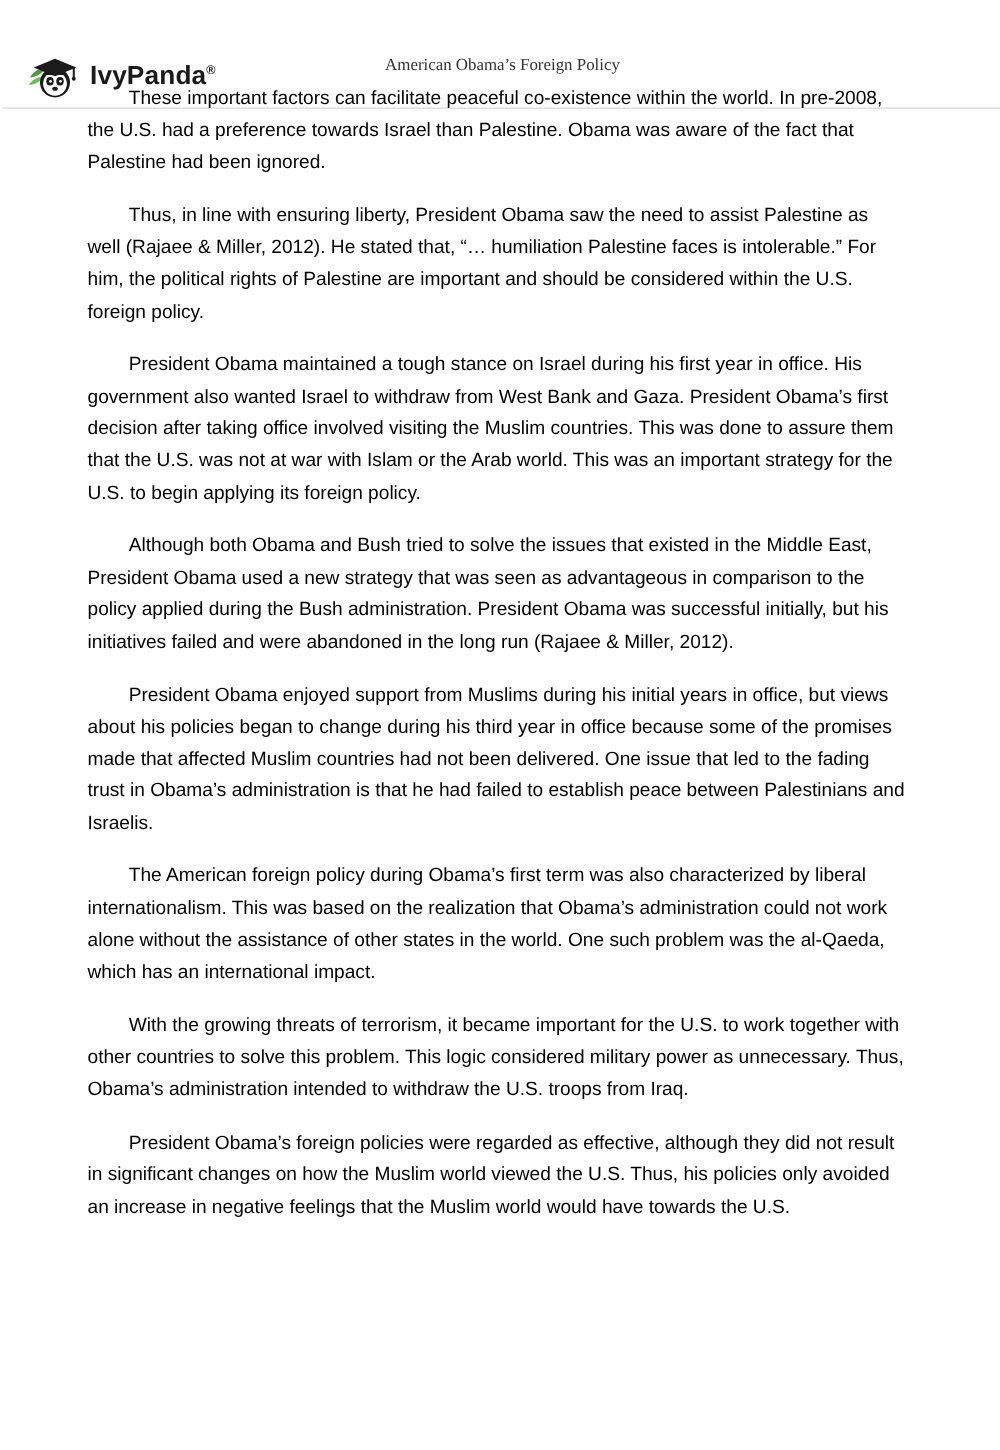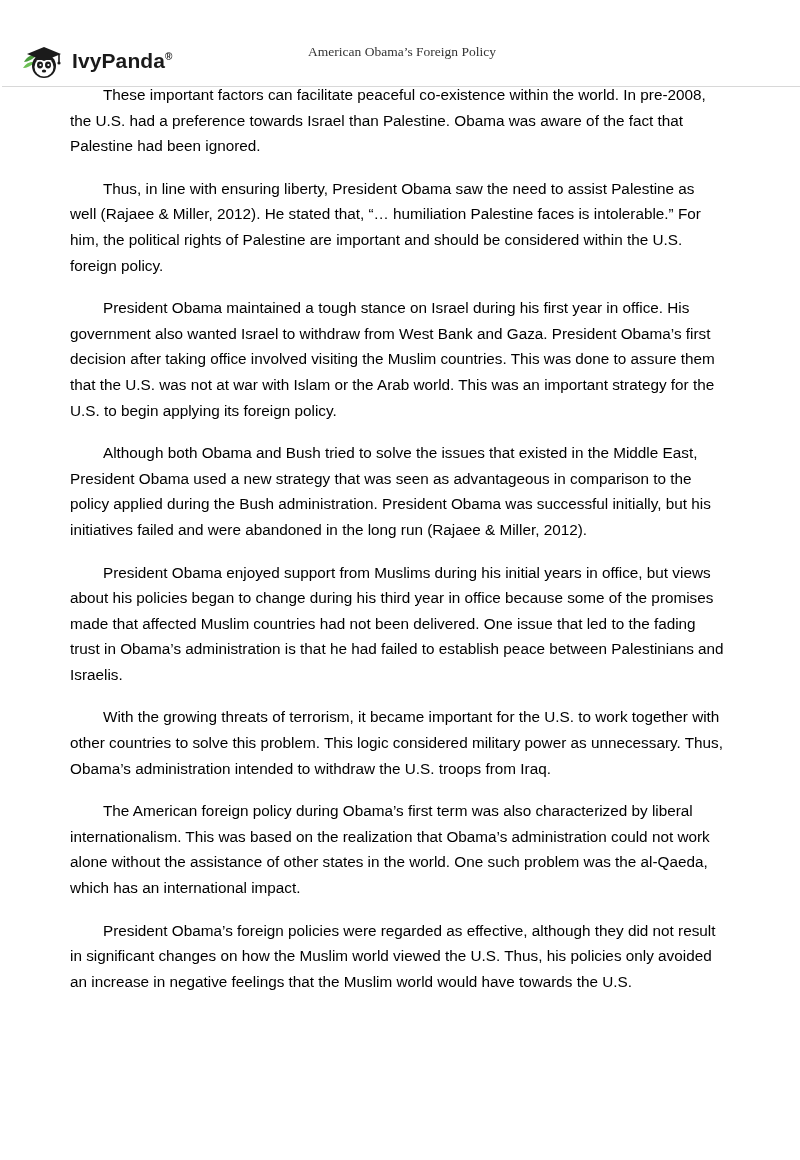--- a/index.html
+++ b/index.html
@@ -79,21 +79,21 @@
   .content {
     position: absolute;
     top: 66px;
     left: 70px;
     width: 654px;
   }
   .para {
     font-size: 15.3px;
     line-height: 25.6px;
     text-align: left;
-    margin: 16px 0 17px 0;
+    margin: 0 0 17px 0;
     text-indent: 33px;
     color: #000000;
     font-family: "Liberation Sans", sans-serif;
   }
   
   .footer-link {
     position: absolute;
     bottom: 28px;
     right: 70px;
     font-size: 12.5px;
@@ -136,19 +136,19 @@
     <div class="header-title">American Obama’s Foreign Policy</div>
     <div class="header-rule"></div>
   </div>
 
   <div class="content">
     <p class="para">These important factors can facilitate peaceful co-existence within the world. In pre-2008, the U.S. had a preference towards Israel than Palestine. Obama was aware of the fact that Palestine had been ignored.</p>
     <p class="para">Thus, in line with ensuring liberty, President Obama saw the need to assist Palestine as well (Rajaee &amp; Miller, 2012). He stated that, “… humiliation Palestine faces is intolerable.” For him, the political rights of Palestine are important and should be considered within the U.S. foreign policy.</p>
     <p class="para">President Obama maintained a tough stance on Israel during his first year in office. His government also wanted Israel to withdraw from West Bank and Gaza. President Obama’s first decision after taking office involved visiting the Muslim countries. This was done to assure them that the U.S. was not at war with Islam or the Arab world. This was an important strategy for the U.S. to begin applying its foreign policy.</p>
     <p class="para">Although both Obama and Bush tried to solve the issues that existed in the Middle East, President Obama used a new strategy that was seen as advantageous in comparison to the policy applied during the Bush administration. President Obama was successful initially, but his initiatives failed and were abandoned in the long run (Rajaee &amp; Miller, 2012).</p>
     <p class="para">President Obama enjoyed support from Muslims during his initial years in office, but views about his policies began to change during his third year in office because some of the promises made that affected Muslim countries had not been delivered. One issue that led to the fading trust in Obama’s administration is that he had failed to establish peace between Palestinians and Israelis.</p>
+    <p class="para">The American foreign policy during Obama’s first term was also characterized by liberal internationalism. This was based on the realization that Obama’s administration could not work alone without the assistance of other states in the world. One such problem was the al-Qaeda, which has an international impact.</p>
     <p class="para">With the growing threats of terrorism, it became important for the U.S. to work together with other countries to solve this problem. This logic considered military power as unnecessary. Thus, Obama’s administration intended to withdraw the U.S. troops from Iraq.</p>
-    <p class="para">The American foreign policy during Obama’s first term was also characterized by liberal internationalism. This was based on the realization that Obama’s administration could not work alone without the assistance of other states in the world. One such problem was the al-Qaeda, which has an international impact.</p>
     <p class="para">President Obama’s foreign policies were regarded as effective, although they did not result in significant changes on how the Muslim world viewed the U.S. Thus, his policies only avoided an increase in negative feelings that the Muslim world would have towards the U.S.</p>
   </div>
 
 
 </div>
 
 </body></html>

